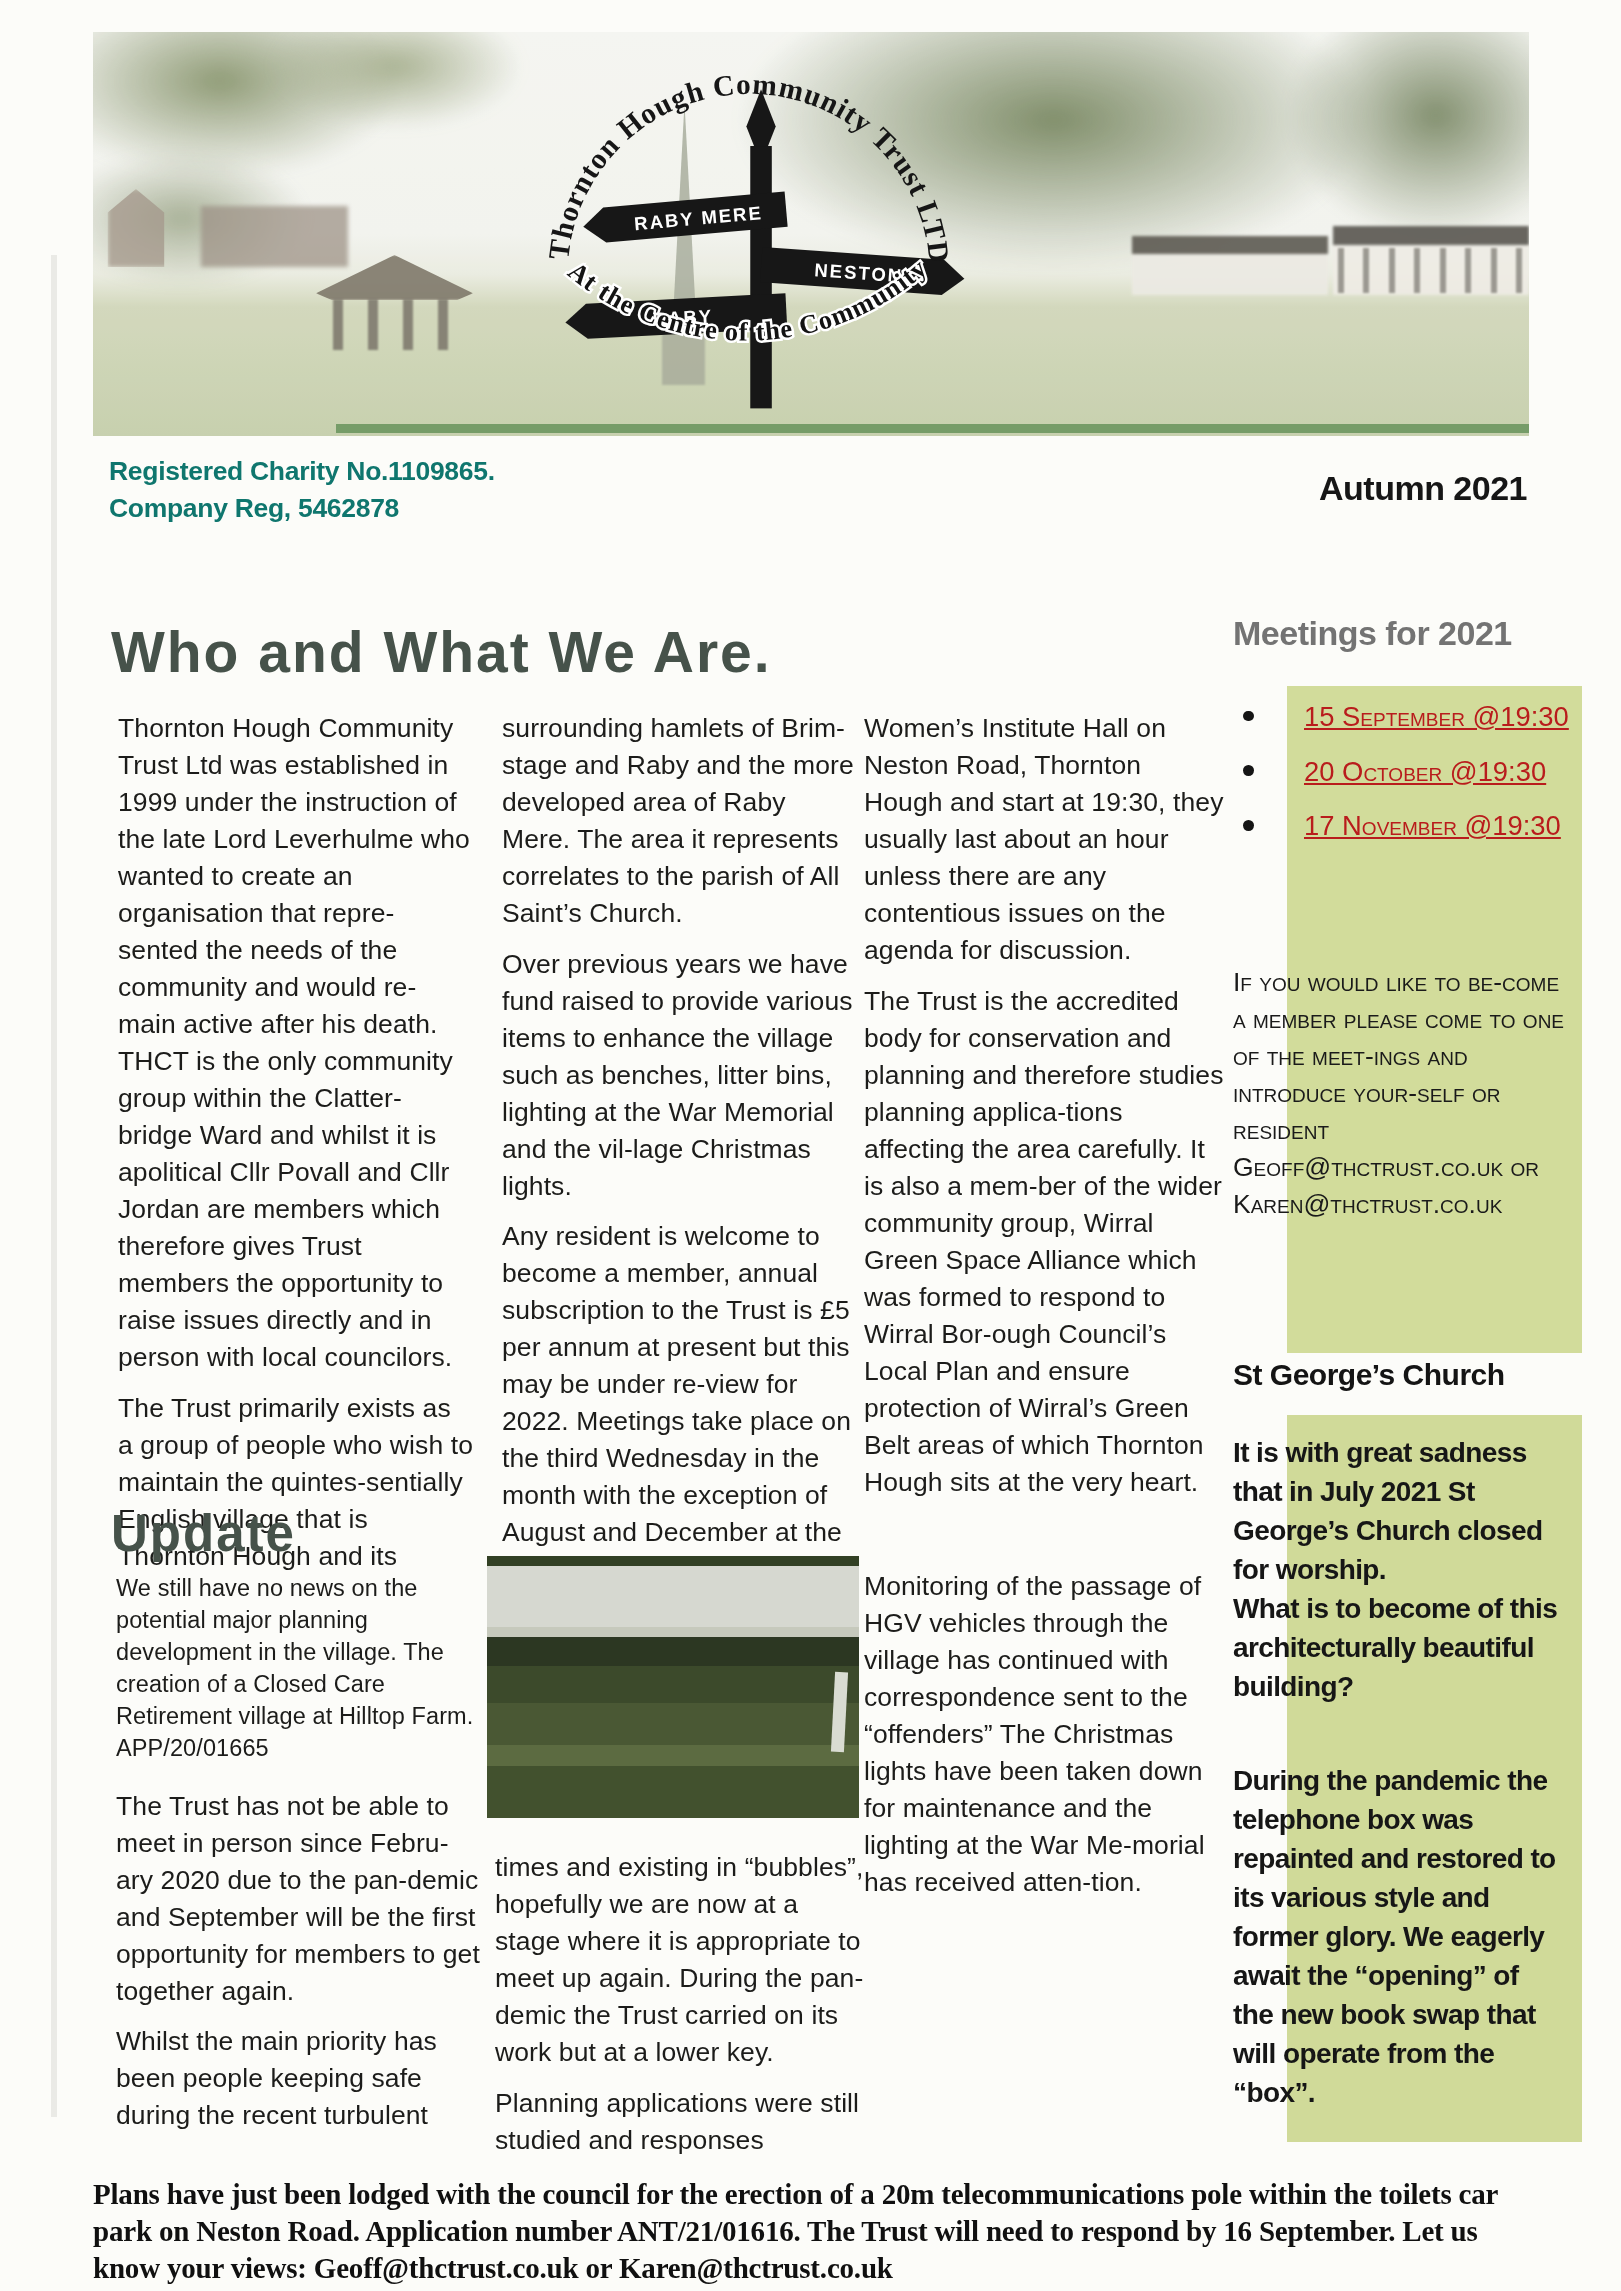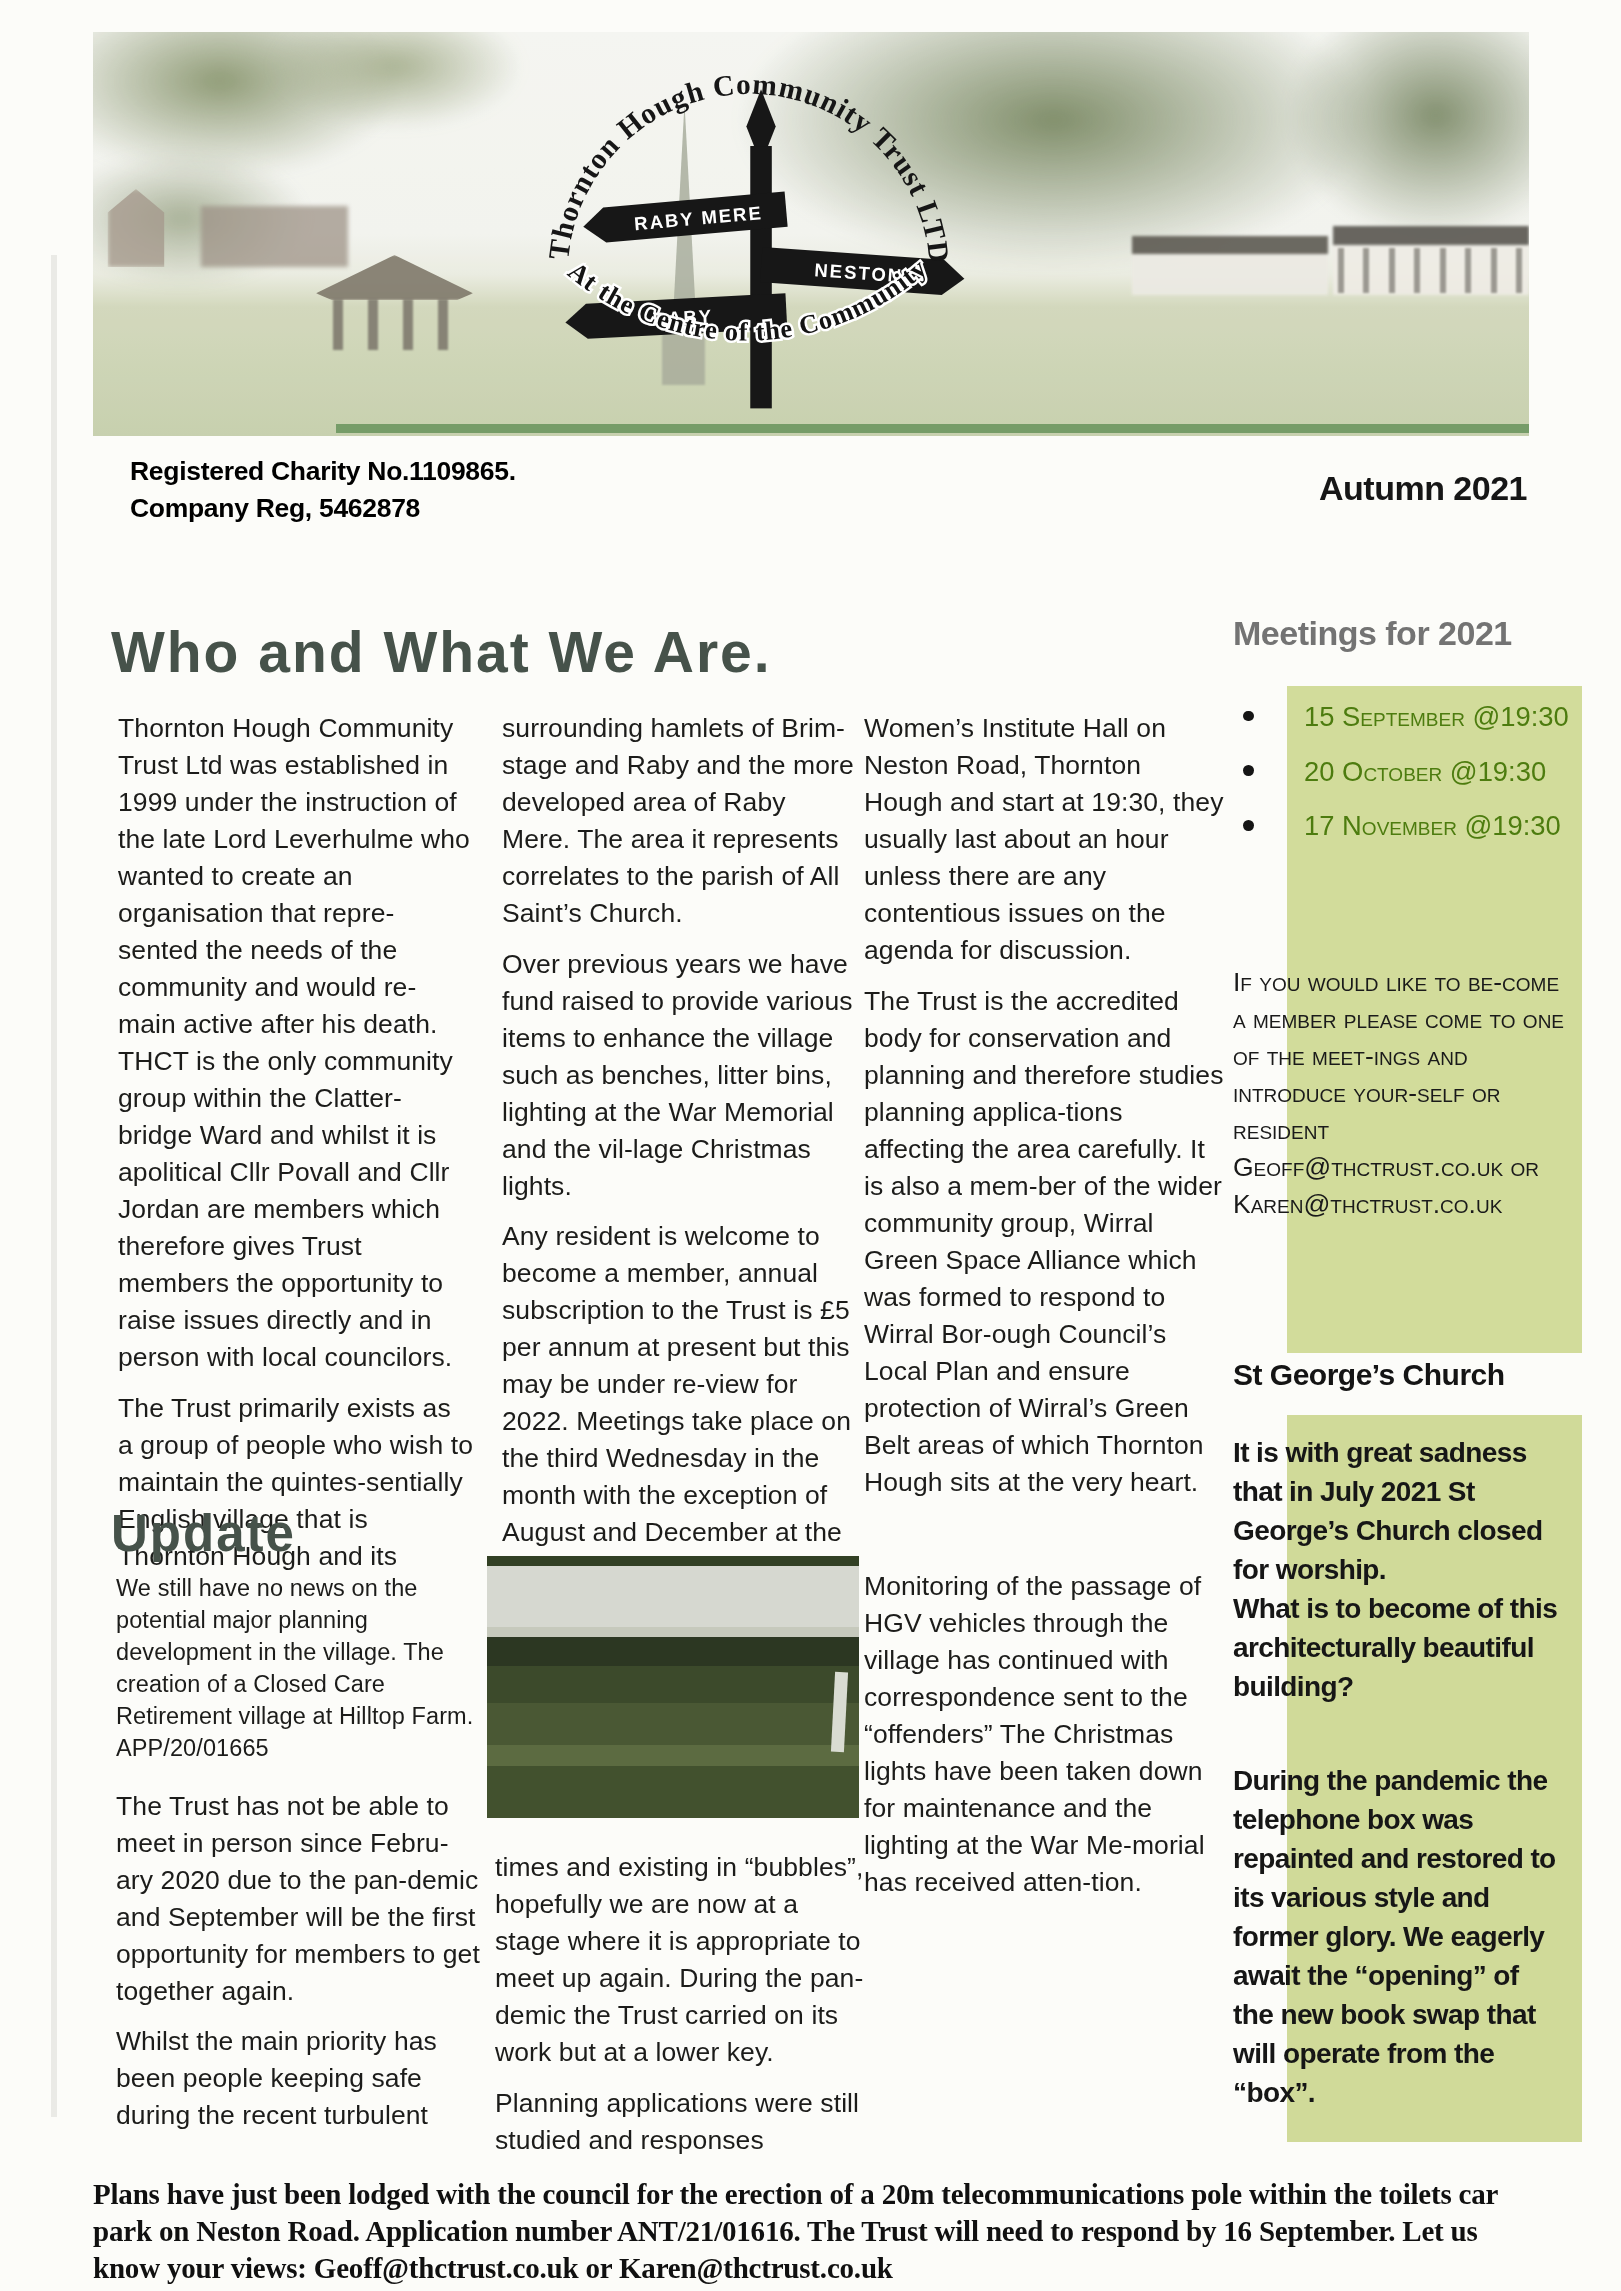--- a/index.html
+++ b/index.html
@@ -37,21 +37,21 @@
   .wash{position:absolute;inset:0;background:rgba(255,255,255,.15);}
 
   .logo{position:absolute;left:323px;top:21.6px;width:647px;height:372px;}
   .arc-top textPath{font-family:"Liberation Serif",serif;font-weight:bold;font-size:30px;letter-spacing:1px;fill:#161616;}
   .arc-bottom textPath{font-family:"Liberation Serif",serif;font-weight:bold;font-size:27px;letter-spacing:1px;fill:#131313;
      stroke:#ffffff;stroke-width:5px;paint-order:stroke;}
   .post,.finial,.arm{fill:#171717;}
   .arm-label{fill:#ffffff;font-family:"Liberation Sans",sans-serif;font-weight:bold;font-size:19px;letter-spacing:2px;text-anchor:middle;}
 
   
-  .charity{position:absolute;left:130px;top:453px;font-size:26.5px;font-weight:bold;line-height:37px;letter-spacing:-0.3px;color:#000000;}
+  .charity{position:absolute;left:109px;top:453px;font-size:26.5px;font-weight:bold;line-height:37px;letter-spacing:-0.3px;color:#0f766e;}
   .season{position:absolute;left:1176px;top:469px;width:351px;text-align:right;font-size:34px;font-weight:bold;letter-spacing:-0.5px;color:#161616;}
 
   
   .who-title{position:absolute;left:111px;top:619px;font-size:57px;font-weight:bold;color:#46524a;letter-spacing:2px;}
   .update-title{position:absolute;left:111px;top:1504px;font-size:51px;font-weight:bold;color:#46524a;letter-spacing:2px;}
 
   
   .col{position:absolute;font-size:26.5px;line-height:37px;letter-spacing:0.1px;color:#1c1c1a;}
   .col p{margin:0 0 13.7px 0;}
   .who-c1{left:118px;top:710px;width:355px;}
@@ -67,21 +67,21 @@
   .photo2{position:absolute;left:487px;top:1556px;width:372px;height:262px;overflow:hidden;
      background:linear-gradient(#324024 0 4%,#d6d8d0 4% 27%,#c6c9bc 27% 31%,#2c3722 31% 42%,#3c4a2b 42% 56%,#4a5834 56% 72%,#5c6b41 72% 80%,#42512e 80% 100%);}
   .photo2 .post2{position:absolute;right:13.7px;top:116px;width:12.7px;height:80px;background:#d9dcd2;transform:rotate(3deg);}
 
   
   .greenbox{position:absolute;background:#d2dc9b;z-index:1;}
   .gb1{left:1287px;top:686px;width:295px;height:667px;}
   .gb2{left:1287px;top:1415px;width:295px;height:727px;background:#d0da99;}
   .meet-title{position:absolute;left:1233px;top:614px;font-size:34px;font-weight:bold;letter-spacing:-0.5px;color:#737373;z-index:2;}
   .meet-list{position:absolute;left:1304px;top:698px;width:272px;z-index:2;list-style:none;margin:0;padding:0;
-     font-size:27.4px;line-height:37px;font-variant:small-caps;color:#4d7c0f;}
+     font-size:27.4px;line-height:37px;font-variant:small-caps;color:#b91c1c;text-decoration:underline;}
   .meet-list li{position:relative;margin-bottom:17.6px;}
   .meet-list .bullet{position:absolute;left:-61px;top:12.7px;width:10.8px;height:10.8px;border-radius:50%;background:#151515;}
   .caps-note{position:absolute;left:1233px;top:964px;width:345px;z-index:2;
      font-size:26.5px;line-height:37px;font-variant:small-caps;color:#1a1a1a;}
   .church-title{position:absolute;left:1233px;top:1358px;font-size:30px;font-weight:bold;letter-spacing:-0.5px;color:#141414;z-index:2;}
   .church-text{position:absolute;left:1233px;top:1433px;width:331px;z-index:2;
      font-size:28px;line-height:39px;font-weight:bold;letter-spacing:-0.6px;color:#161616;}
   .church-text p{margin:0;}
   .church-text p.q{margin-bottom:55px;}
 

